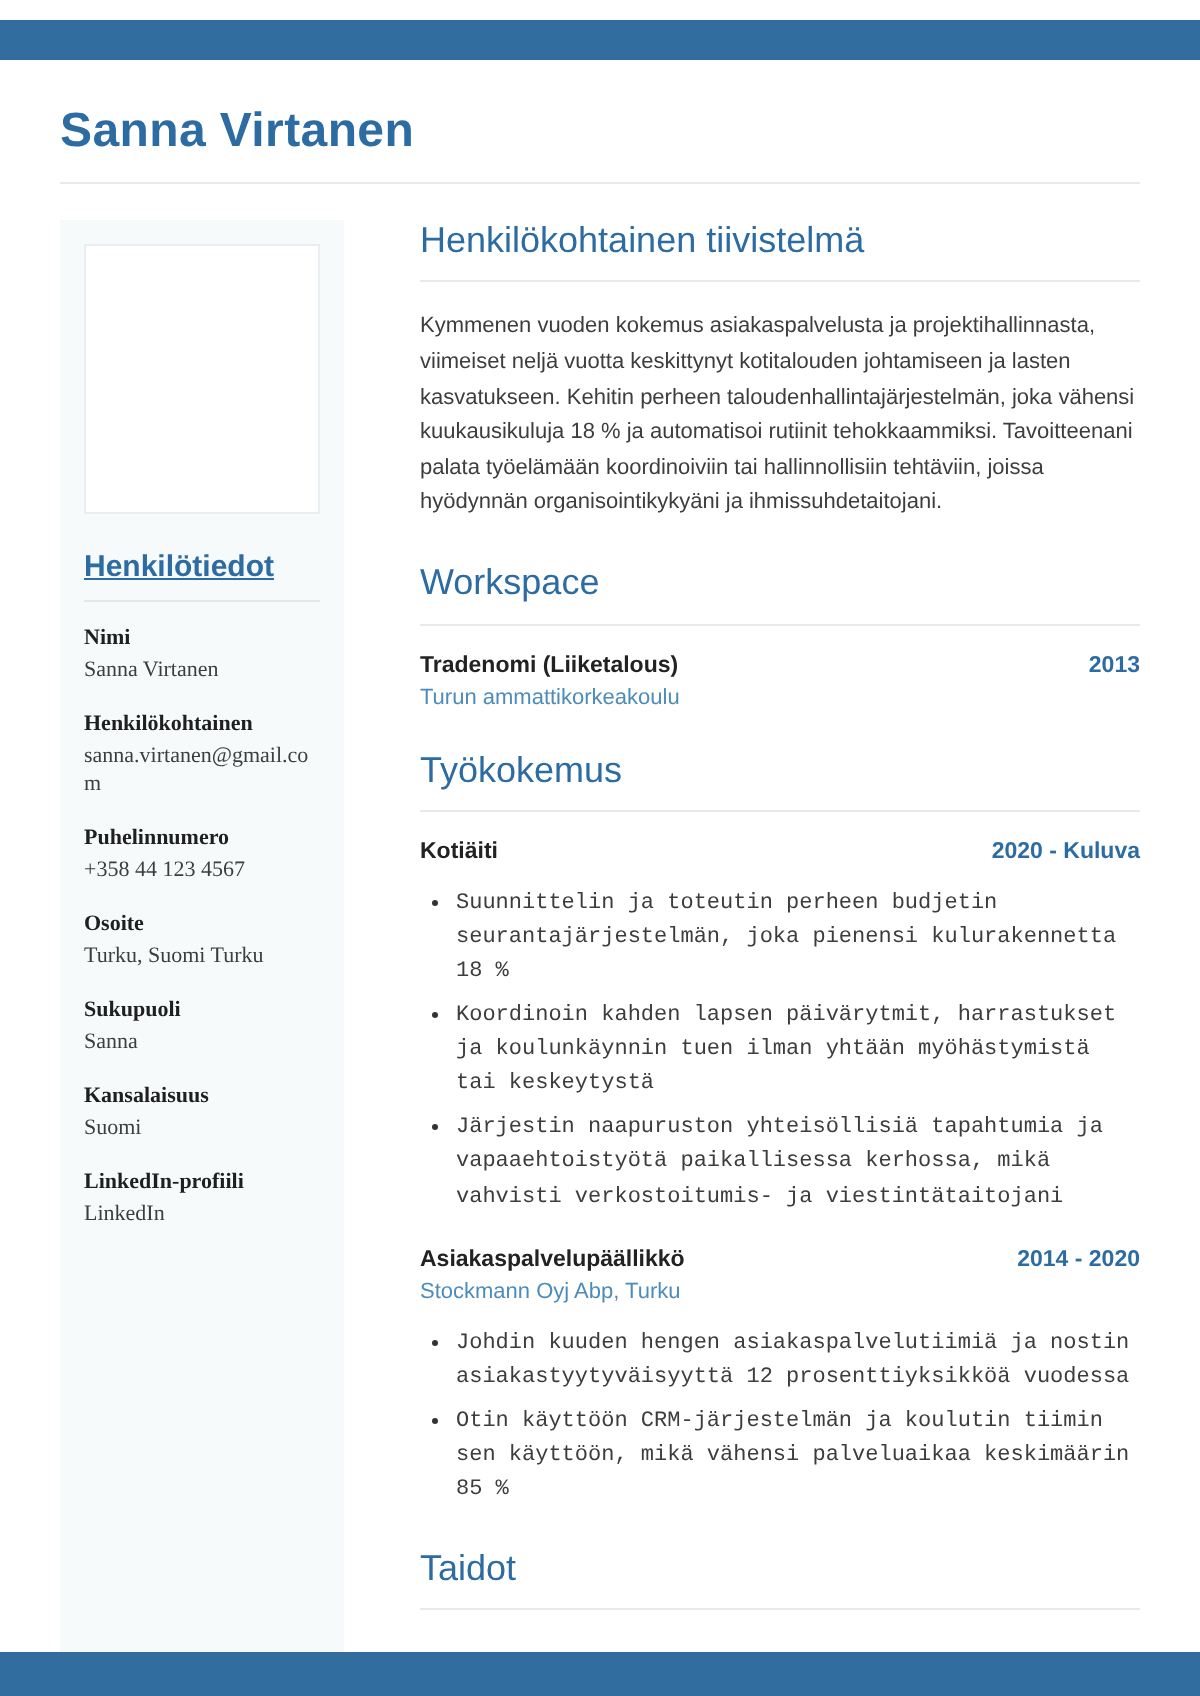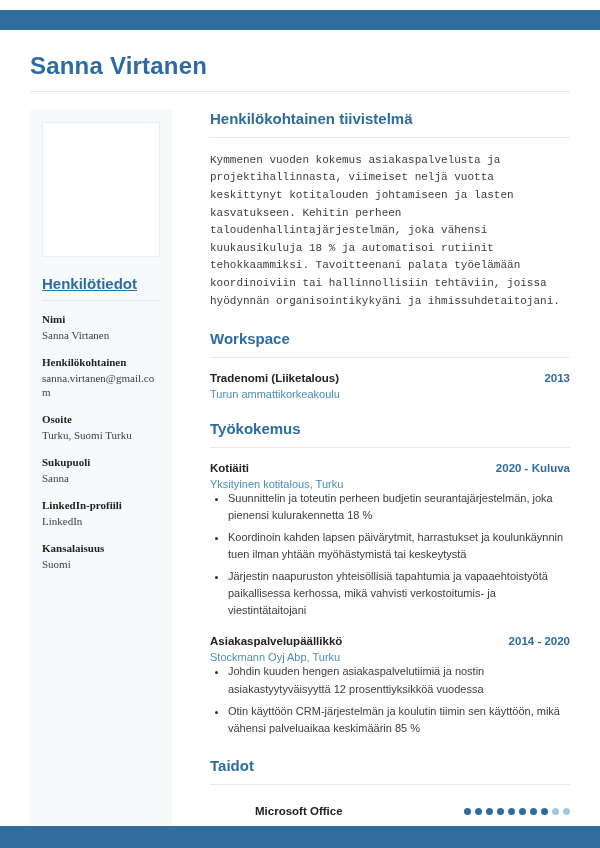--- a/index.html
+++ b/index.html
@@ -44,29 +44,29 @@
   }
   .sidebar-title{font-size:15px;font-weight:bold;color:var(--heading-blue);text-decoration:underline;}
   .sidebar-rule{margin-top:8px;border-top:1px solid #e2e7ea;}
   .sidebar-fields{margin-top:12px;font-family:Liberation Serif, serif;}
   .field{margin-bottom:13px;}
   .field-label{font-size:11px;font-weight:bold;color:var(--label-text);margin-bottom:3px;}
   .field-value{font-size:11px;color:#3d3d3d;line-height:1.35;word-wrap:break-word;}
   
   .main{flex:1;margin-left:38px;min-width:0;}
   section{margin-bottom:20px;}
-  .section-title{font-size:15px;font-weight:bold;color:var(--heading-blue);line-height:1.2;}
+  .section-title{font-size:18px;font-weight:normal;color:var(--heading-blue);line-height:1.2;}
   .section-rule{margin-top:9px;margin-bottom:14px;border-top:1px solid var(--rule-gray);}
-  .summary-text{font-size:11px;line-height:1.6;color:var(--body-text);font-family:Liberation Mono, monospace;}
+  .summary-text{font-size:11px;line-height:1.6;color:var(--body-text);}
   .entry{margin-bottom:16px;}
   .entry-header{display:flex;justify-content:space-between;align-items:flex-end;}
   .entry-title{font-size:11.5px;font-weight:bold;color:#222;}
   .entry-period{font-size:11.5px;font-weight:bold;color:var(--heading-blue);white-space:nowrap;}
   .entry-sub{font-size:11px;color:var(--subtle-blue);margin-top:4px;}
-  .bullets{padding-left:18px;}
+  .bullets{margin-top:12px;padding-left:18px;font-family:Liberation Mono, monospace;}
   .bullets li{font-size:11px;line-height:1.55;margin-bottom:5px;color:var(--body-text);}
   .bullets li::marker{color:#333;}
   
   .skill-row{display:flex;justify-content:space-between;align-items:center;height:25px;}
   .skill-name{font-size:11.5px;font-weight:bold;color:#222;padding-left:45px;}
   .skill-dots{display:flex;gap:4px;align-items:center;}
   .dot{width:7px;height:7px;border-radius:50%;display:inline-block;}
   .dot.filled{background:var(--dot-filled);}
   .dot.empty{background:var(--dot-empty);}
 </style>
@@ -88,34 +88,38 @@
         <div class="sidebar-fields">
             <div class="field">
               <div class="field-label">Nimi</div>
               <div class="field-value">Sanna Virtanen</div>
             </div>
             <div class="field">
               <div class="field-label">Henkilökohtainen</div>
               <div class="field-value">sanna.virtanen@gmail.com</div>
             </div>
             <div class="field">
+              <div class="field-label">Puhelinnumero</div>
+              <div class="field-value">+358 44 123 4567</div>
+            </div>
+            <div class="field">
               <div class="field-label">Osoite</div>
               <div class="field-value">Turku, Suomi Turku</div>
             </div>
             <div class="field">
               <div class="field-label">Sukupuoli</div>
               <div class="field-value">Sanna</div>
             </div>
             <div class="field">
+              <div class="field-label">Kansalaisuus</div>
+              <div class="field-value">Suomi</div>
+            </div>
+            <div class="field">
               <div class="field-label">LinkedIn-profiili</div>
               <div class="field-value">LinkedIn</div>
-            </div>
-            <div class="field">
-              <div class="field-label">Kansalaisuus</div>
-              <div class="field-value">Suomi</div>
             </div>
           </div>
       </aside>
 
       <main class="main">
         <section>
           <h2 class="section-title">Henkilökohtainen tiivistelmä</h2>
           <div class="section-rule"></div>
           <p class="summary-text">Kymmenen vuoden kokemus asiakaspalvelusta ja projektihallinnasta, viimeiset neljä vuotta keskittynyt kotitalouden johtamiseen ja lasten kasvatukseen. Kehitin perheen taloudenhallintajärjestelmän, joka vähensi kuukausikuluja 18 % ja automatisoi rutiinit tehokkaammiksi. Tavoitteenani palata työelämään koordinoiviin tai hallinnollisiin tehtäviin, joissa hyödynnän organisointikykyäni ja ihmissuhdetaitojani.</p>
         </section>
@@ -136,21 +140,20 @@
 
         <section>
           <h2 class="section-title">Työkokemus</h2>
           <div class="section-rule"></div>
           <div>
               <div class="entry">
                 <div class="entry-header">
                   <div class="entry-title">Kotiäiti</div>
                   <div class="entry-period">2020 - Kuluva</div>
                 </div>
-                <div class="entry-sub">Yksityinen kotitalous, Turku</div>
                 <ul class="bullets">
                   <li>Suunnittelin ja toteutin perheen budjetin seurantajärjestelmän, joka pienensi kulurakennetta 18 %</li>
                   <li>Koordinoin kahden lapsen päivärytmit, harrastukset ja koulunkäynnin tuen ilman yhtään myöhästymistä tai keskeytystä</li>
                   <li>Järjestin naapuruston yhteisöllisiä tapahtumia ja vapaaehtoistyötä paikallisessa kerhossa, mikä vahvisti verkostoitumis- ja viestintätaitojani</li>
                 </ul>
               </div>
               <div class="entry">
                 <div class="entry-header">
                   <div class="entry-title">Asiakaspalvelupäällikkö</div>
                   <div class="entry-period">2014 - 2020</div>

